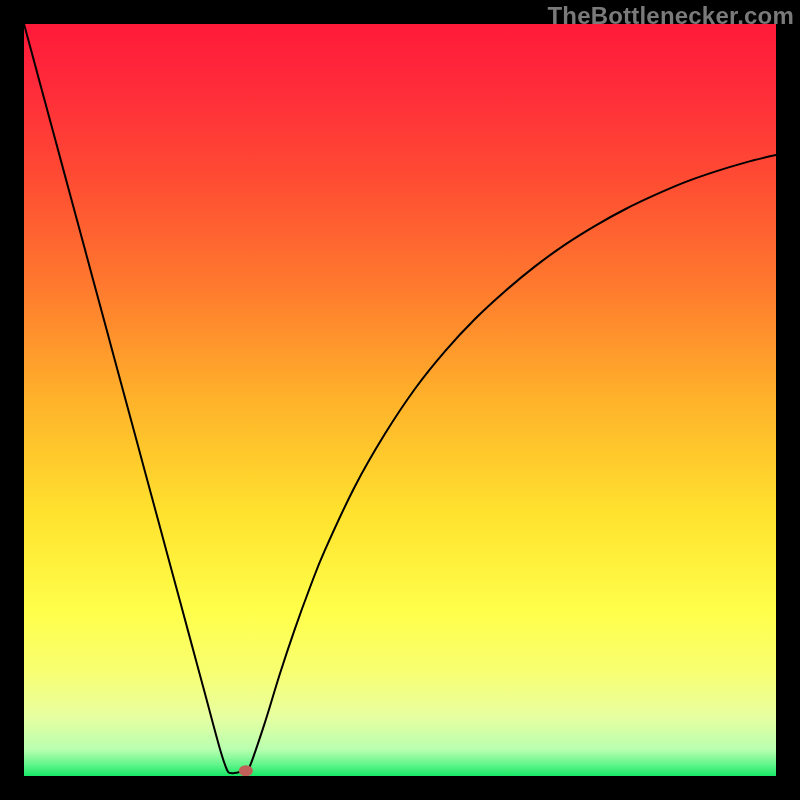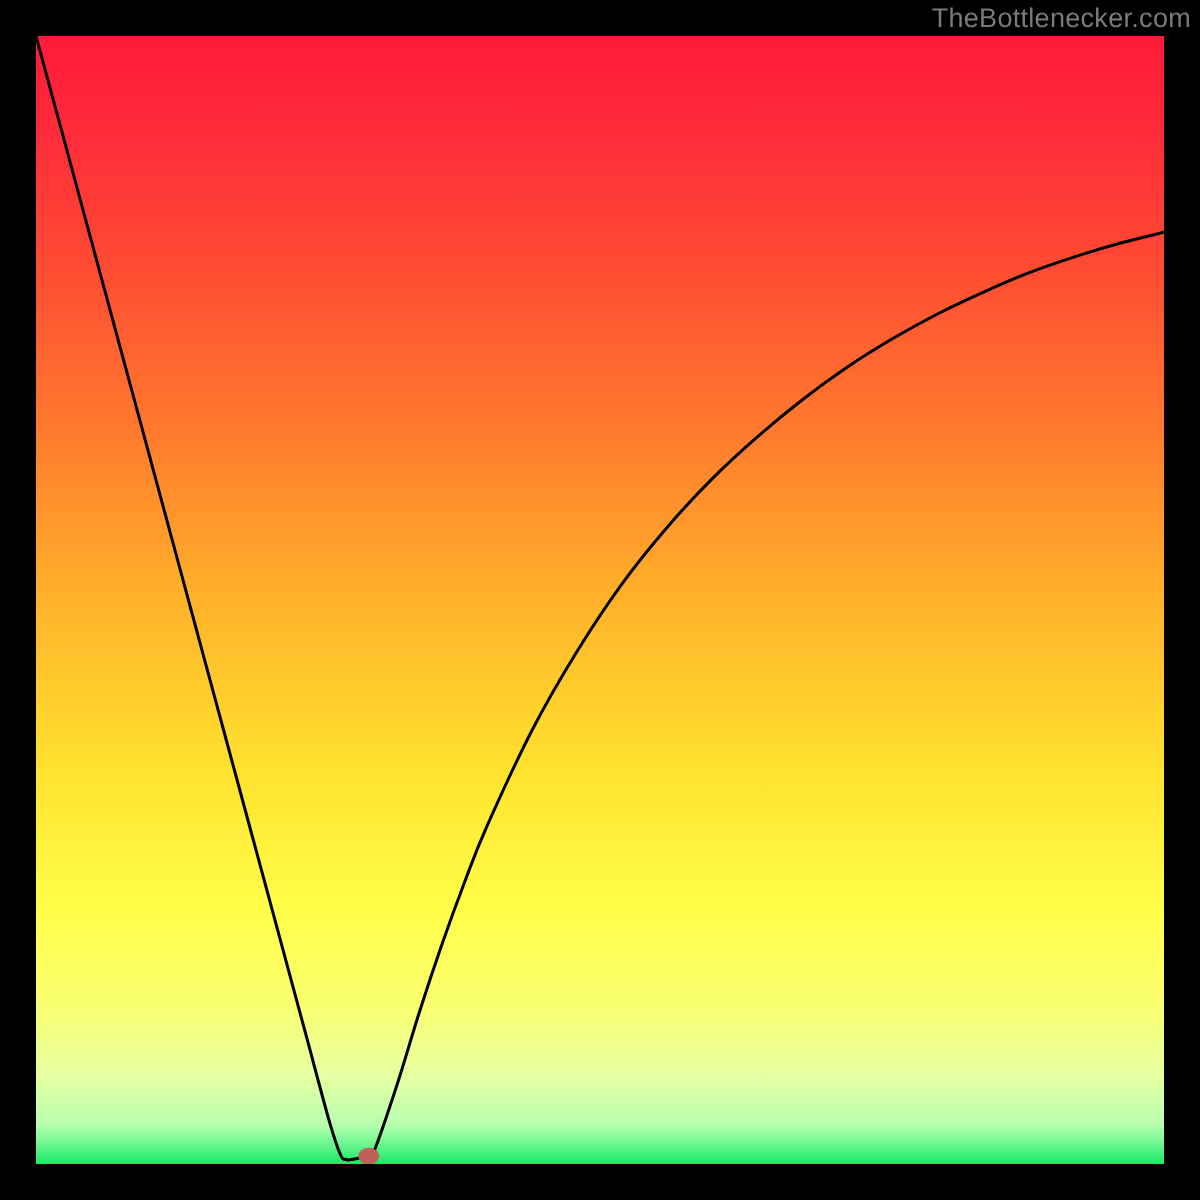--- a/index.html
+++ b/index.html
@@ -25,22 +25,22 @@
     top: 24px;
     width: 752px;
     height: 752px;
     overflow: hidden;
   }
   .credit {
     position: absolute;
     top: 2px;
     right: 6px;
     color: #7a7a7a;
-    font-size: 18px;
-    font-weight: 400;
+    font-size: 24px;
+    font-weight: 700;
     letter-spacing: 0.2px;
     user-select: none;
   }
   svg {
     display: block;
   }
 </style>
 </head>
 <body>
 

